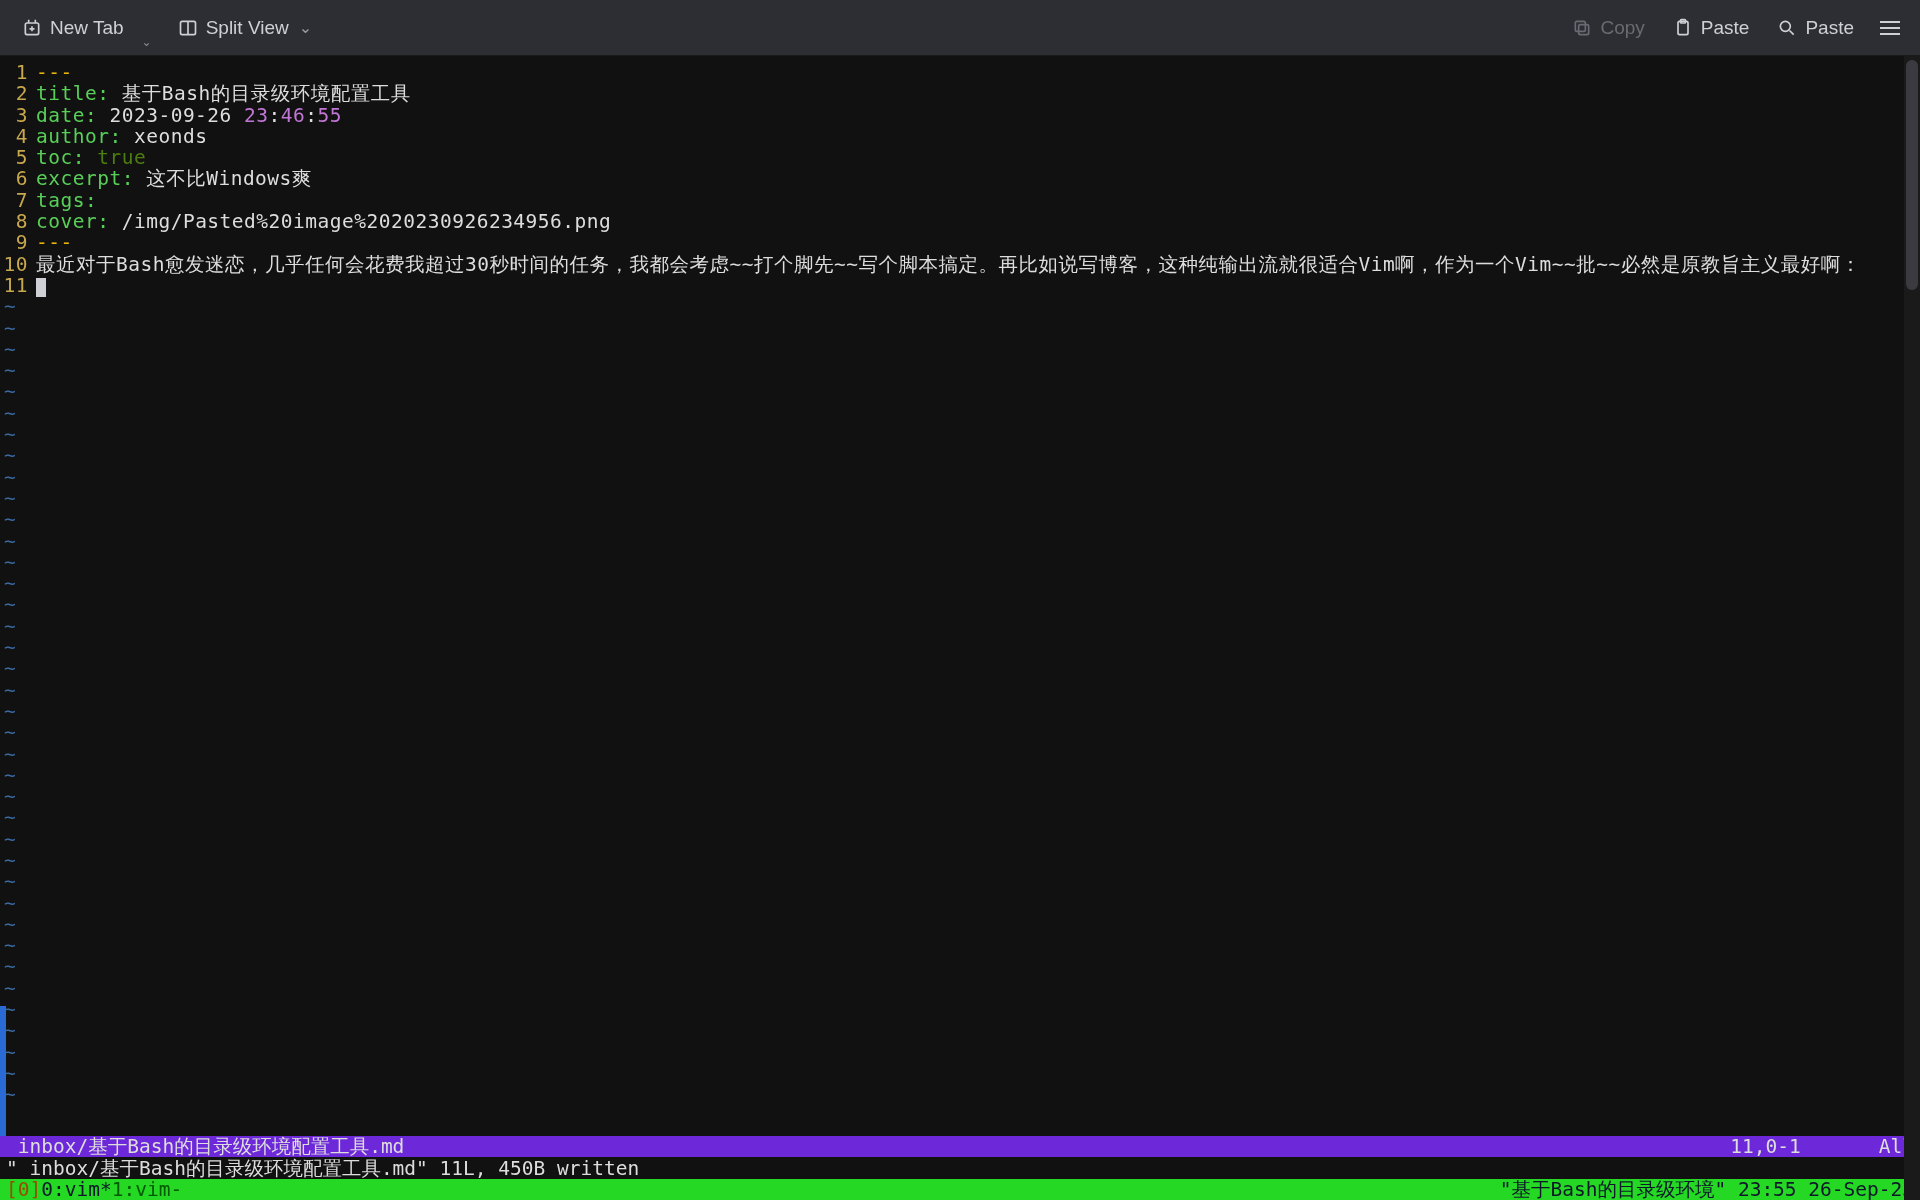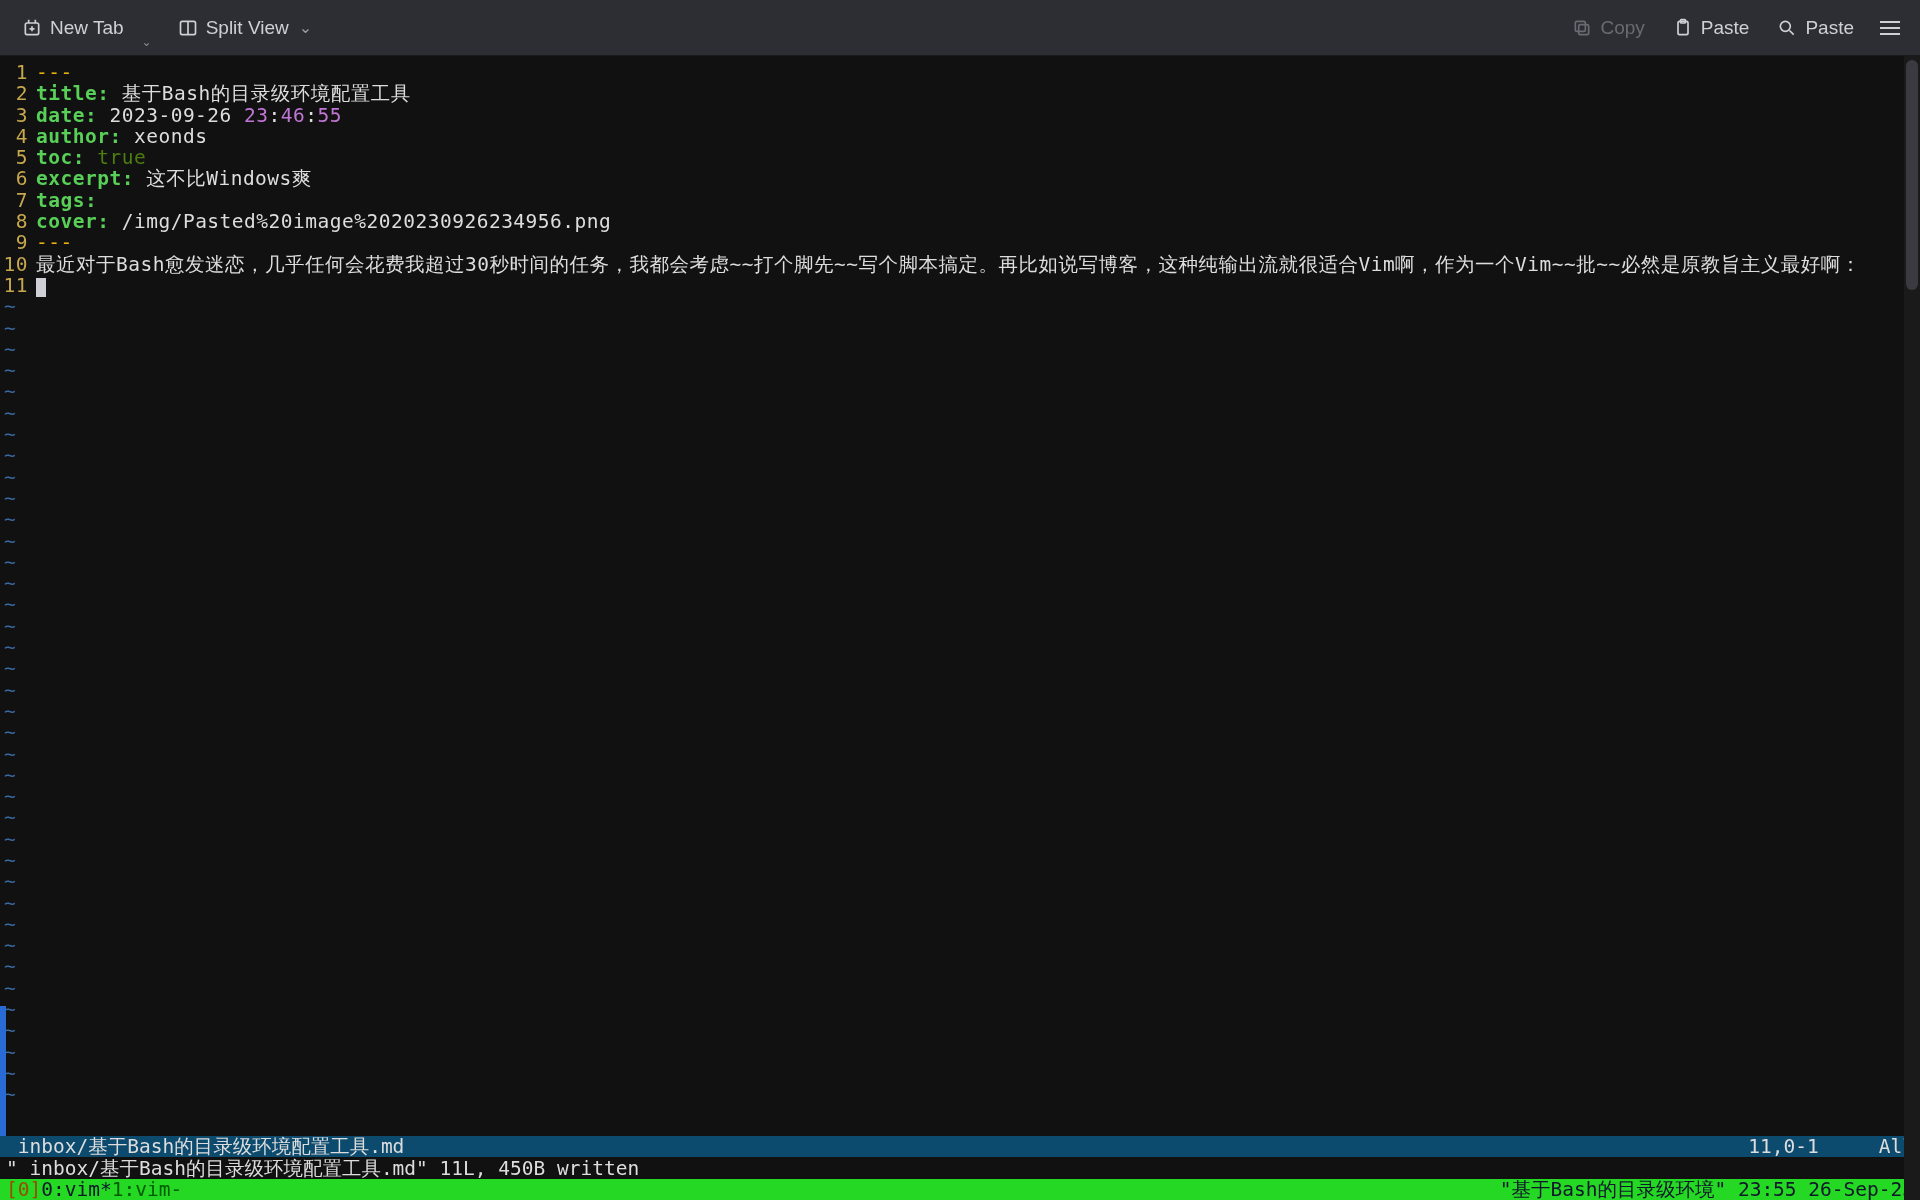--- a/index.html
+++ b/index.html
@@ -123,21 +123,21 @@
   width: 36px;
   text-align: right;
   padding-right: 8px;
   color: #c7a84d;
   flex-shrink: 0;
   font-family: 'Menlo', 'Monaco', 'Consolas', monospace;
 }
 
 .code { color: #ddd; }
 .c-yellow { color: #eab308; }
-.c-green { color: #58d058; font-weight: bold; }
+.c-green { color: #58d058; }
 .c-purple { color: #c176d6; }
 .c-orange { color: #4d7c0f; }
 
 .tilde-line {
   height: 21.3px;
   color: #3a6aa2;
   padding-left: 4px;
   font-family: 'Menlo', 'Monaco', 'Consolas', monospace;
 }
 
@@ -145,32 +145,32 @@
   display: inline-block;
   width: 10px;
   height: 19px;
   background: #cfcfd6;
   vertical-align: text-bottom;
 }
 
 
 .status-1 {
   height: 21.3px;
-  background: #0c4a6e;
+  background: #6d28d9;
   color: #ddd;
   display: flex;
   align-items: center;
   padding: 0 6px;
   font-size: 19.5px;
   font-family: 'Menlo', 'Monaco', 'Consolas', monospace;
 }
 .status-1 .right {
   margin-left: auto;
   display: flex;
-  gap: 60px;
+  gap: 78px;
 }
 
 .status-2 {
   height: 21.3px;
   background: #111;
   color: #ddd;
   display: flex;
   align-items: center;
   padding: 0 6px;
   font-size: 19.5px;

